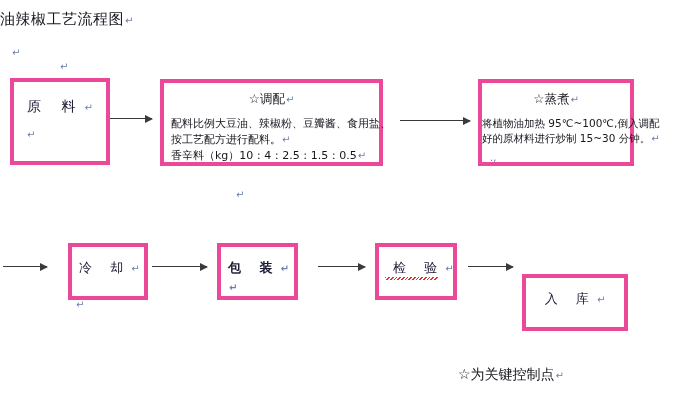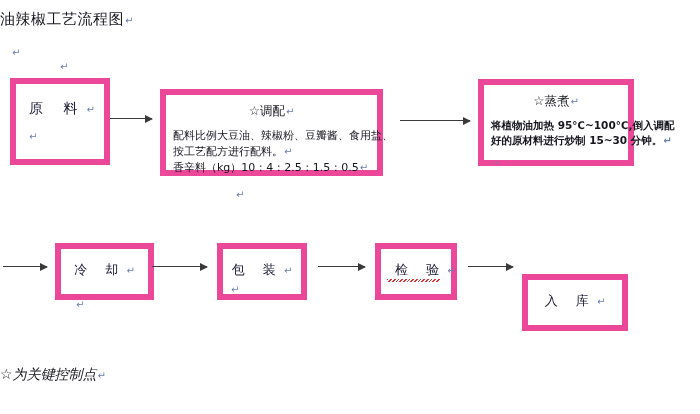--- a/index.html
+++ b/index.html
@@ -37,21 +37,21 @@
   .pilcrow {
     color: #6a7fae;
     font-size: 10px;
     vertical-align: baseline;
     padding-left: 1px;
   }
 
   
   .box {
     position: absolute;
-    border: 6px solid #ec4899;
+    border: 4px solid #ec4899;
     background: #ffffff;
     box-sizing: border-box;
   }
   .box-head {
     text-align: center;
     font-size: 12.5px;
     line-height: 1.25;
     color: #16161e;
     white-space: nowrap;
   }
@@ -72,48 +72,47 @@
     font-size: 14px;
     letter-spacing: 8px;
     white-space: nowrap;
   }
   #box-raw .stray {
     position: absolute;
     left: 13px; top: 48px;
   }
 
   #box-mix {
-    left: 160px; top: 89px; width: 223px; height: 87px;
+    left: 160px; top: 79px; width: 223px; height: 87px;
   }
   #box-mix .box-head {
     position: absolute; left: 0; top: 8px; width: 100%;
   }
   #box-mix .box-body {
     position: absolute; left: 7px; top: 33px; width: 215px;
   }
 
   #box-cook {
     left: 478px; top: 79px; width: 156px; height: 87px;
   }
   #box-cook .box-head {
     position: absolute; left: 0; top: 8px; width: 100%;
   }
   #box-cook .box-body {
-    position: absolute; left: 7px; top: 33px; width: 186px;
+    position: absolute; left: 0; top: 33px; width: 186px;
     font-size: 10.5px;
-    font-weight: bold;
   }
   #box-cook .stray {
     position: absolute; left: 8px; top: 70px;
   }
 
   
   .row2 { top: 243px; height: 57px; }
-  #box-cool   { left: 55px;  width: 99px; padding-left: 16px; }
-  #box-pack   { left: 217px; width: 90px; }
+  #box-cool   { left: 68px;  width: 80px; padding-left: 16px; }
+  #box-pack   { left: 217px; width: 81px; font-weight: bold; }
   #box-check  { left: 375px; width: 82px; }
   #box-store  { left: 522px; width: 106px; margin-top: 31px; }
 
   .row2 .lbl {
     position: absolute;
     left: 0; top: 12px; width: 100%;
     text-align: center;
     font-size: 13px;
     letter-spacing: 7px;
     text-indent: 7px;
@@ -161,25 +160,24 @@
     font-size: 10px;
     line-height: 1;
   }
 
   
   .footer {
     position: absolute;
     left: 0;
     top: 366px;
     width: 564px;
-    text-align: left;
+    text-align: right;
     font-size: 14px;
     color: #16161e;
     white-space: nowrap;
-    font-style: italic;
   }
 </style>
 </head>
 <body>
 
 <div class="canvas">
 
   <div class="title"><span>油辣椒工艺流程图</span><span class="pilcrow">↵</span></div>
 
   <div class="mark" style="left:12px; top:48px;">↵</div>

